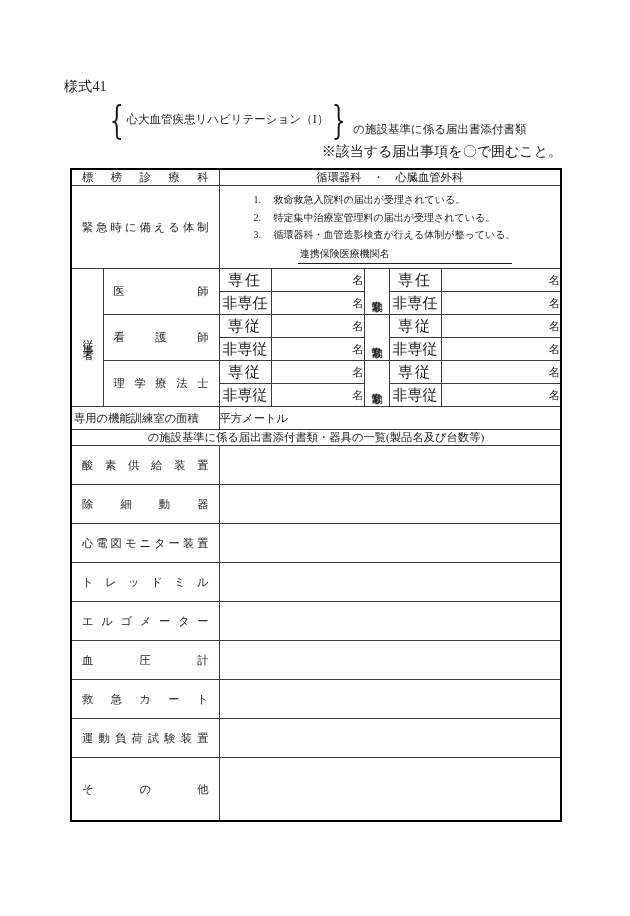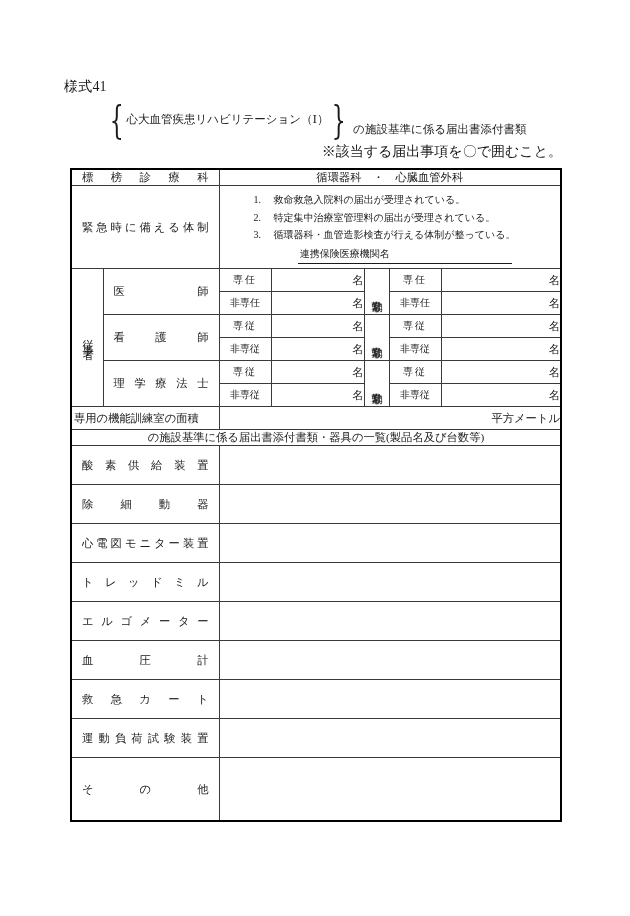--- a/index.html
+++ b/index.html
@@ -145,29 +145,29 @@
   }
   .link-row .ul-tail {
     display: inline-block;
     border-bottom: 1px solid #1a1a1a;
     width: 120px;
     height: 14px;
     vertical-align: bottom;
   }
 
   .cnt-cell { height: 22px; }
-  .sub-lab { text-align: center; font-size: 10px; letter-spacing: 2px; }
+  .sub-lab { text-align: center; font-size: 15px; letter-spacing: 2px; }
   .sub-lab.nar { letter-spacing: 0px; }
 
   .sec-head {
     text-align: center;
     font-size: 11.3px;
     padding: 4px 0;
   }
-  .area-unit { text-align: right; padding-right: 8px; }
+  .area-unit { padding-right: 8px; }
 
   .eq-lab { height: 38px; }
   .eq-lab.tall { height: 62px; }
 </style>
 </head>
 <body>
 
 <div class="page">
 
   <div class="form-no">様式41</div>

